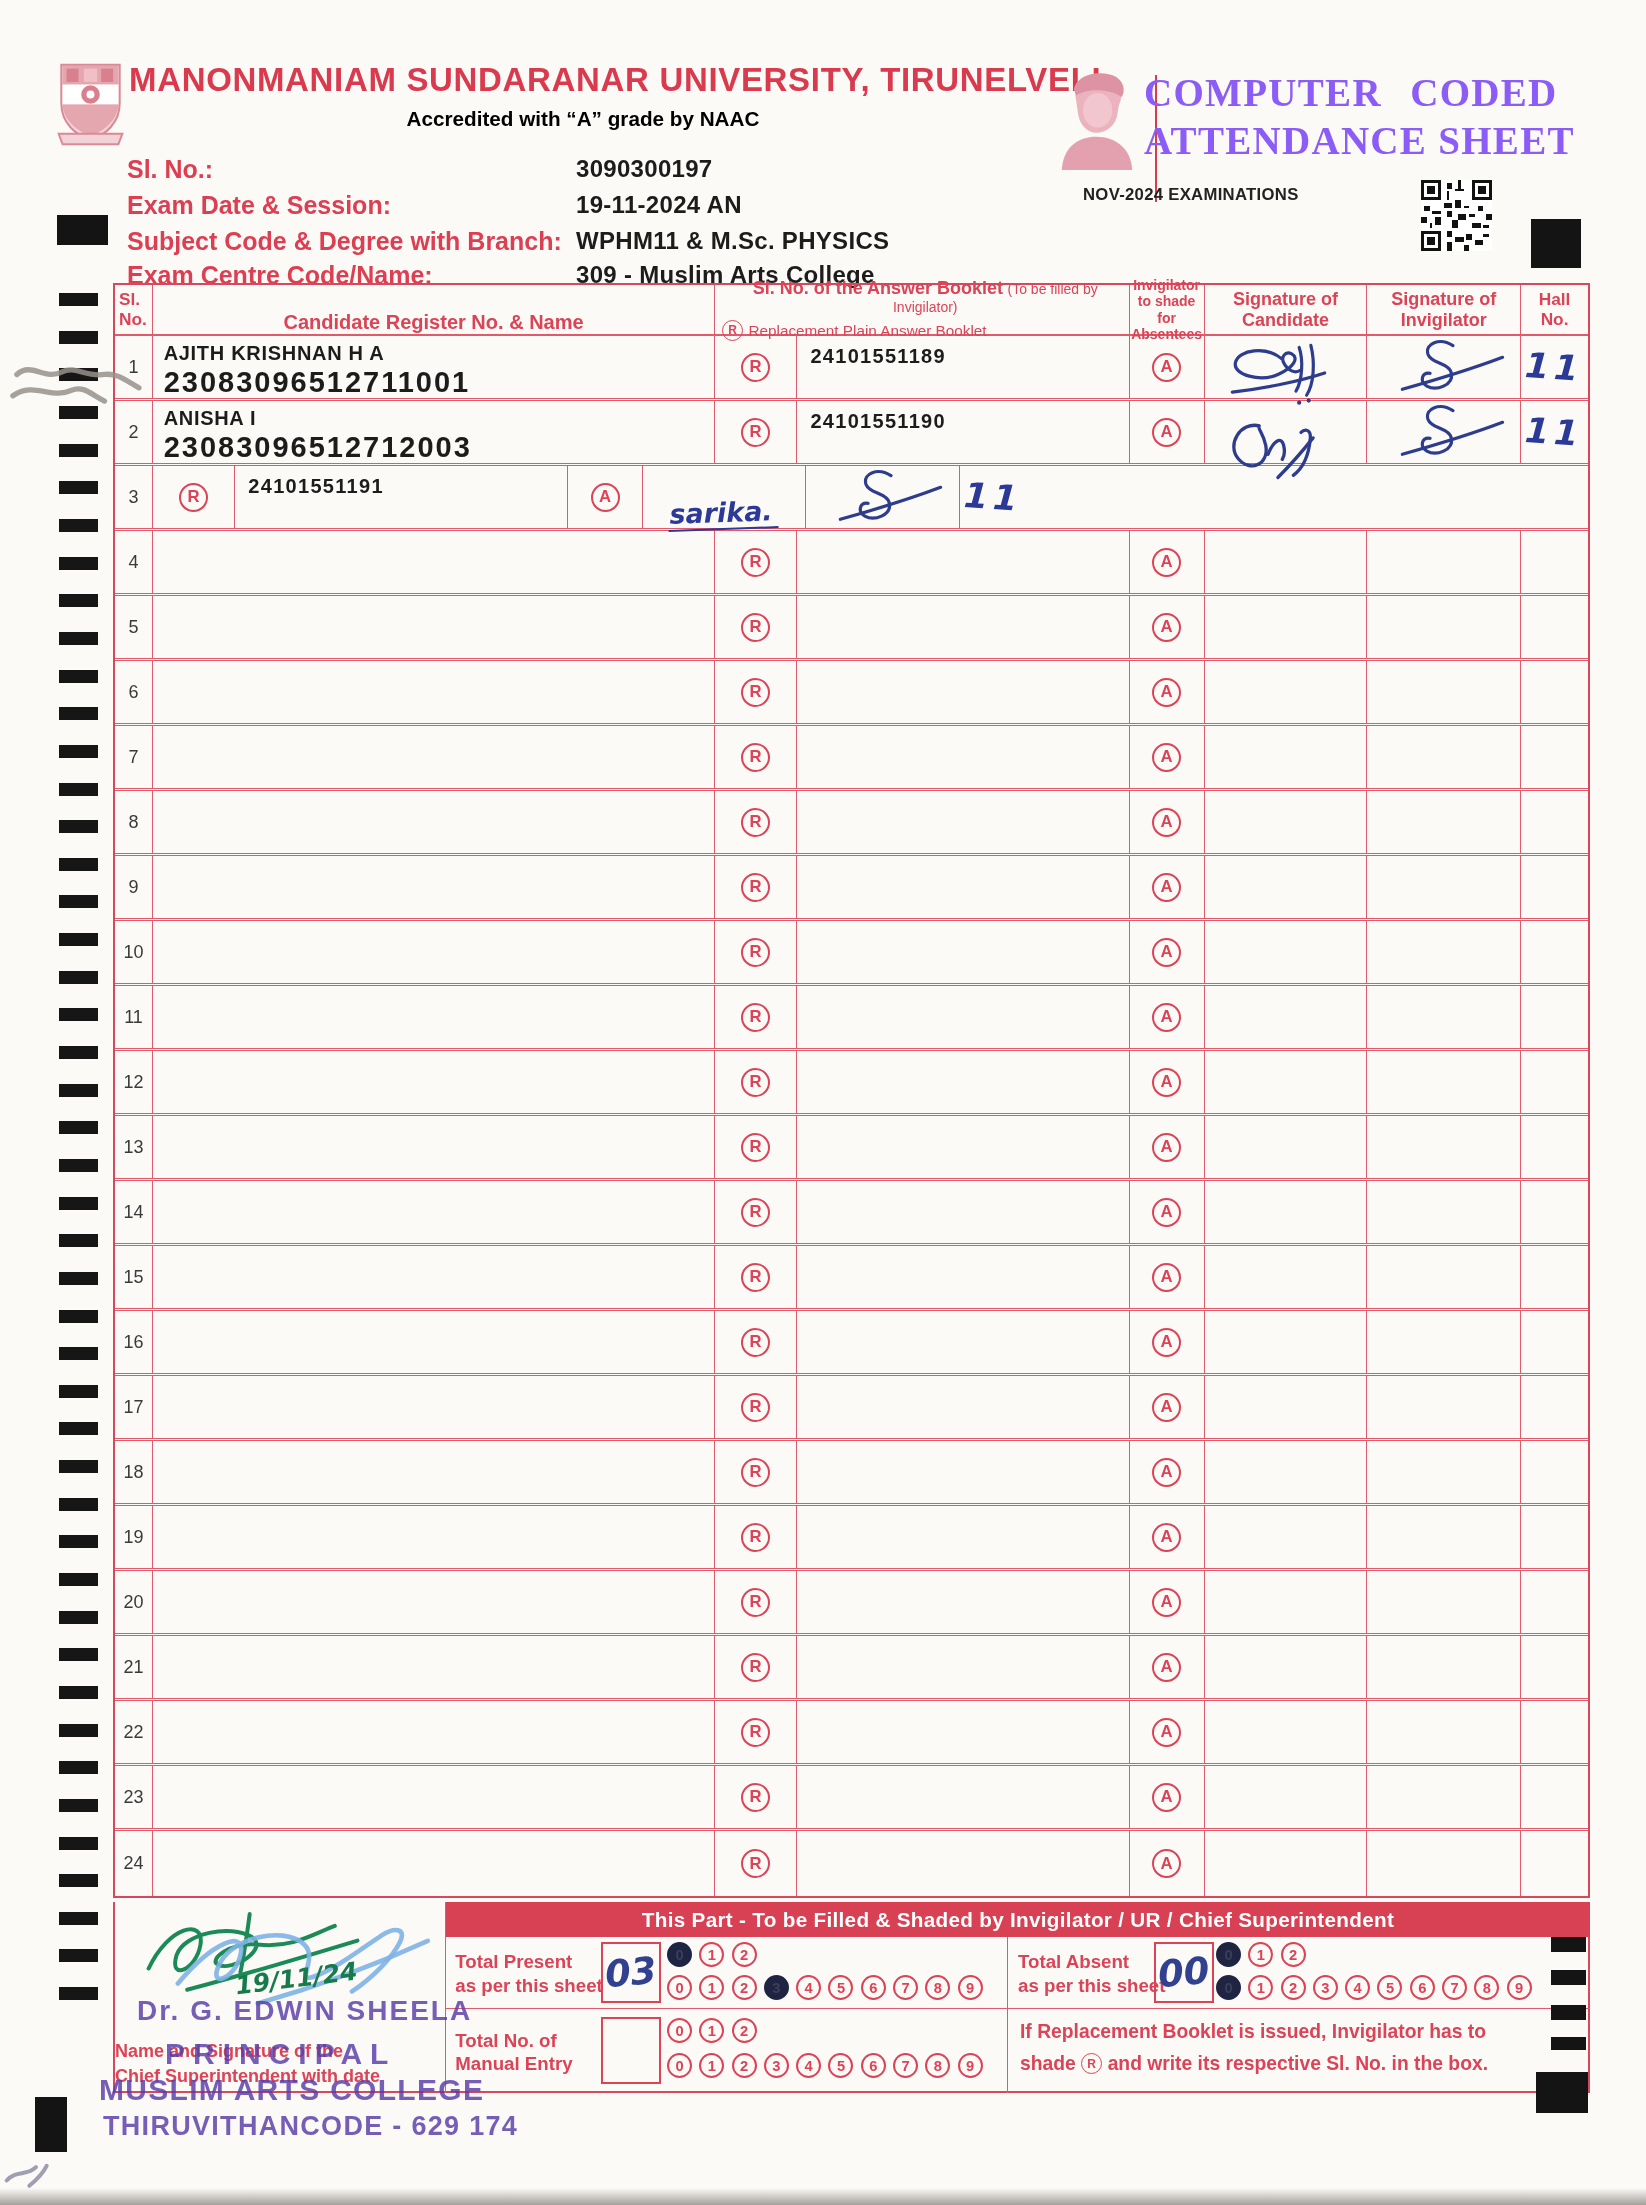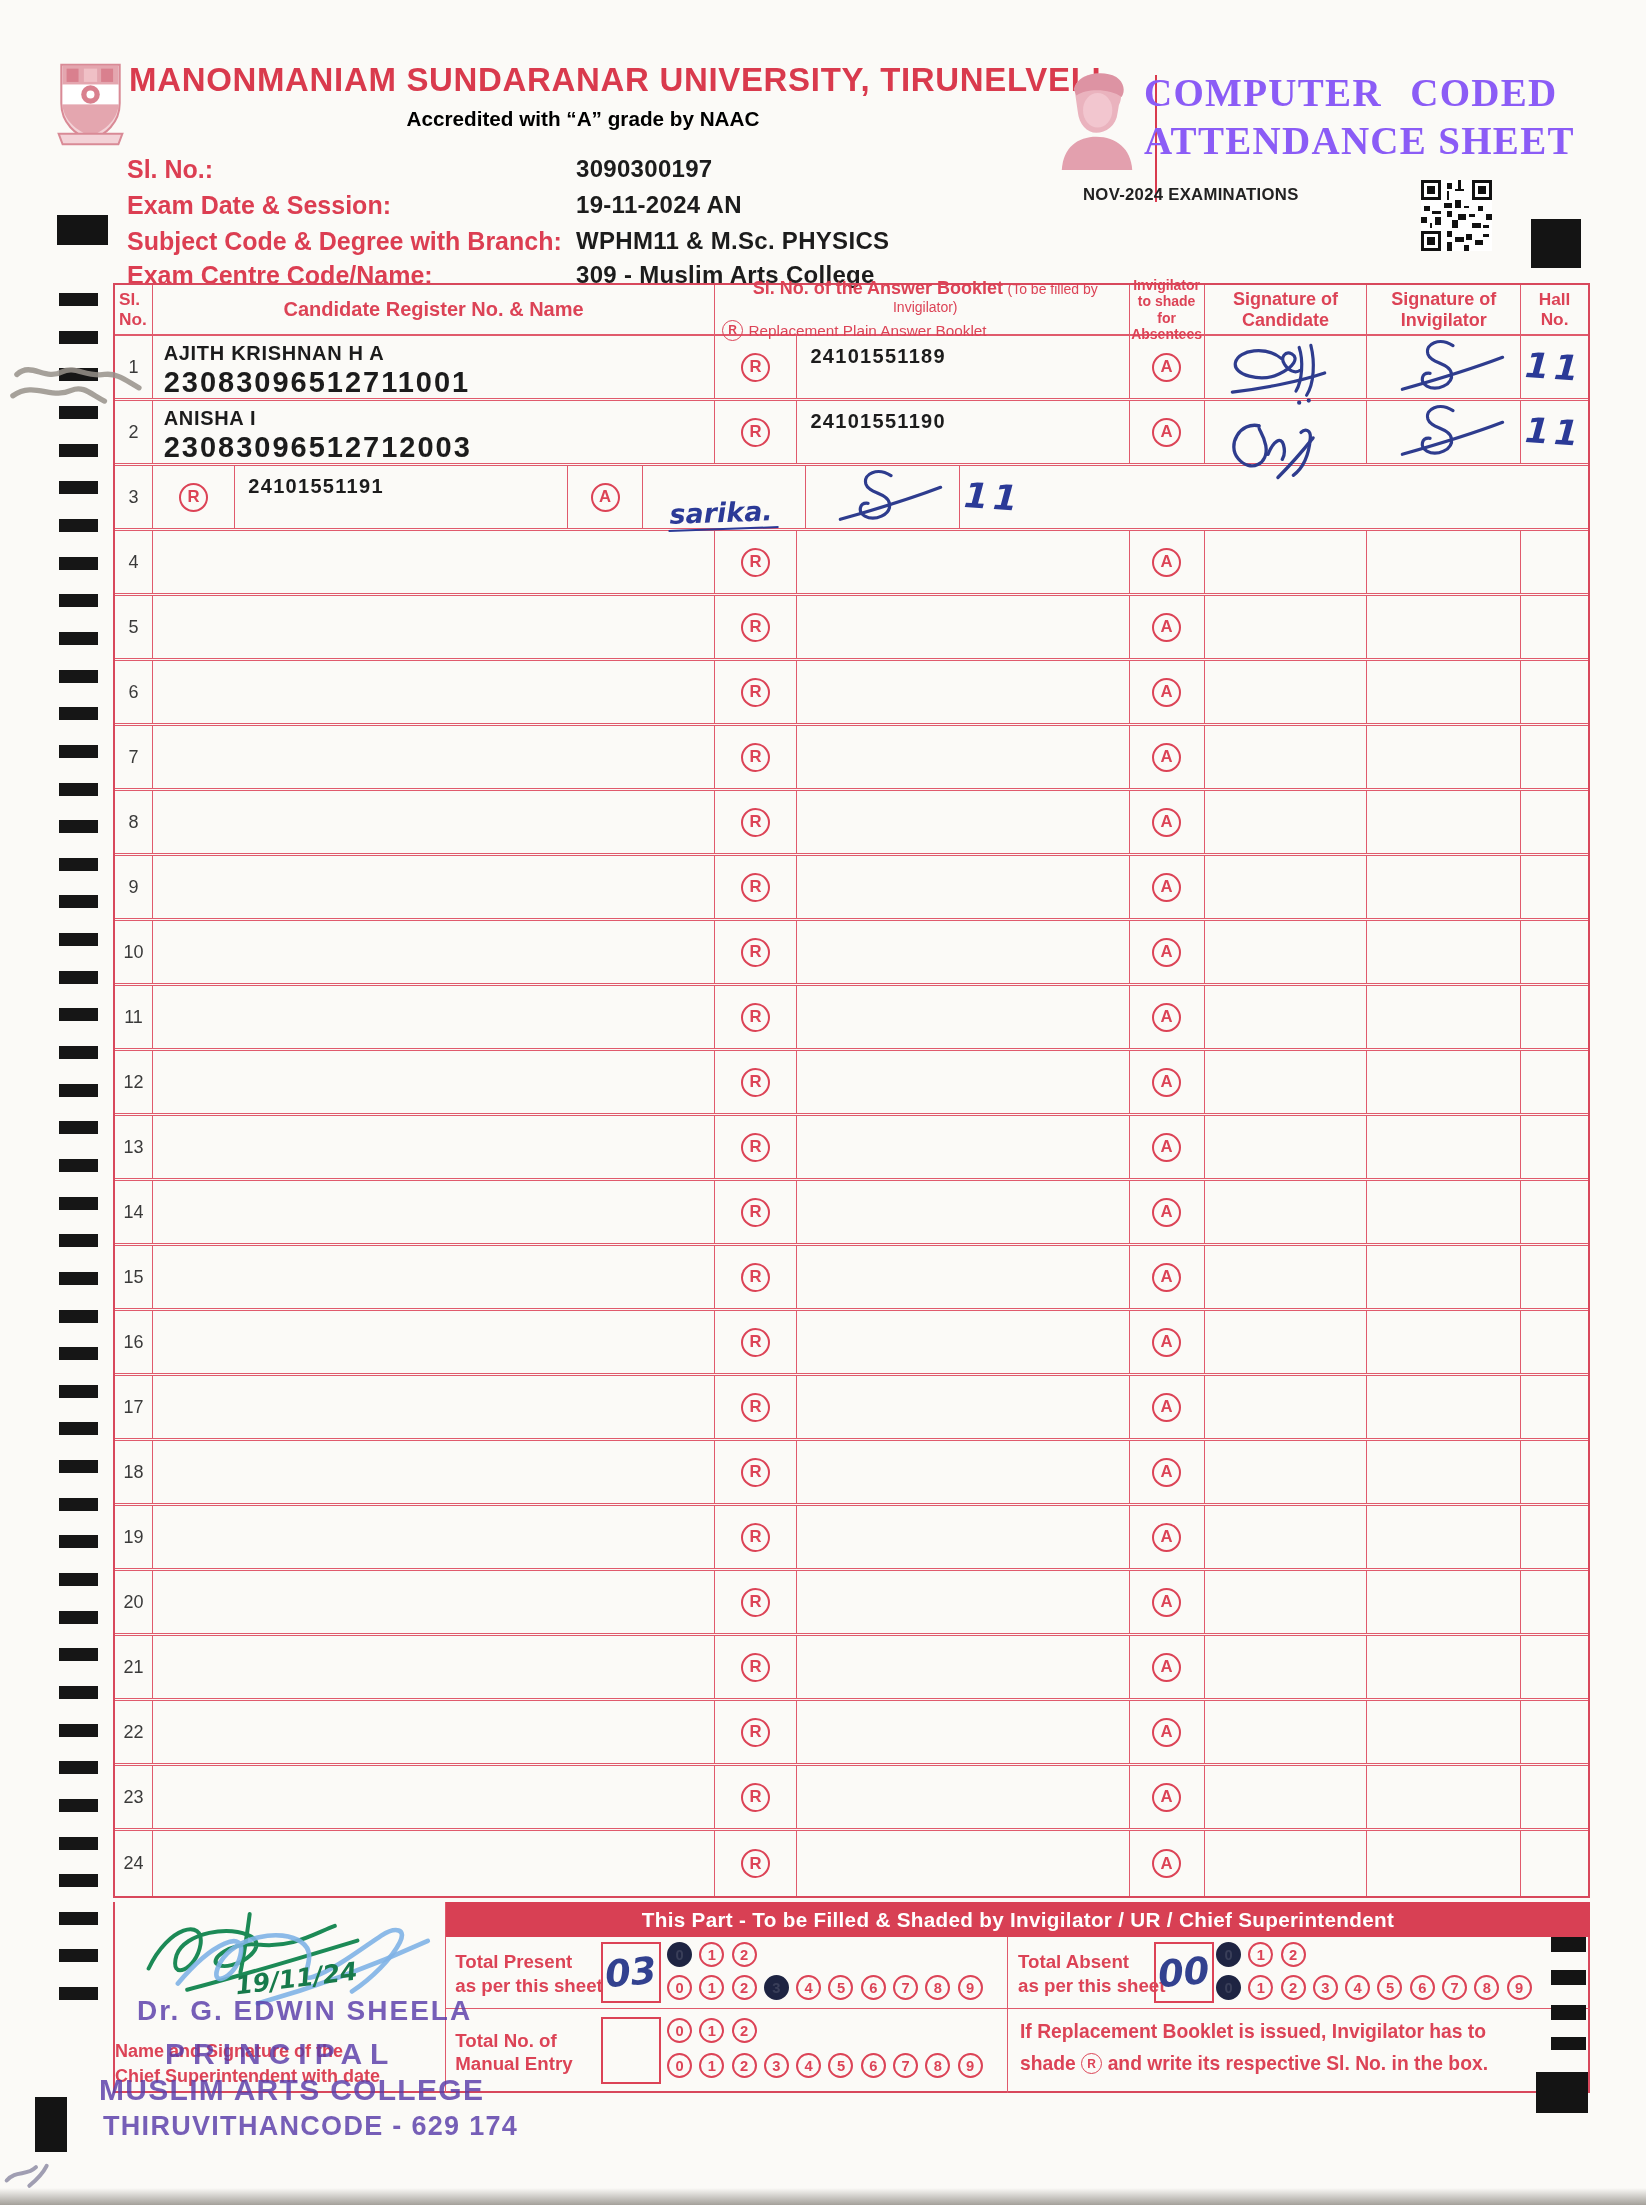--- a/index.html
+++ b/index.html
@@ -24,21 +24,21 @@
   .f-label{font-size:25px;font-weight:bold;color:#dc3e52;white-space:nowrap;}
   .f-value{font-size:24px;font-weight:bold;color:var(--black);white-space:nowrap;letter-spacing:0.3px;}
 
   
   .atable{left:113px;top:283px;width:1477px;border:2px solid #d8485c;box-sizing:border-box;background:transparent;}
   .t-head{display:flex;height:49px;border-bottom:2px solid var(--line);color:var(--red);}
   .hc{box-sizing:border-box;border-right:1.3px solid var(--line);display:flex;flex-direction:column;
       justify-content:center;align-items:center;font-weight:bold;text-align:center;line-height:1.15;}
   .hc:last-child{border-right:none;}
   .hc-sl{width:38px;font-size:17.3px;align-items:flex-start;padding-left:4px;}
-  .hc-cand{width:563px;font-size:20px;}
+  .hc-cand{width:563px;font-size:20px;justify-content:flex-end;}
   .hc-book{width:415px;align-items:flex-start;padding-left:6.7px;font-size:16px;}
   .hc-abs{width:75px;font-size:14px;}
   .hc-sigc{width:163px;font-size:18px;}
   .hc-sigi{width:154px;font-size:18px;}
   .hc-hall{width:67px;font-size:17.3px;}
   .bh-bold{font-size:18px;font-weight:bold;}
   .bh-norm{font-size:14px;font-weight:normal;}
   .bh-row2{font-weight:normal;font-size:15.3px;display:flex;align-items:center;gap:5.3px;margin-top:3.3px;}
 
   .t-row{display:flex;height:65px;border-bottom:3.3px double var(--line);box-sizing:border-box;}

